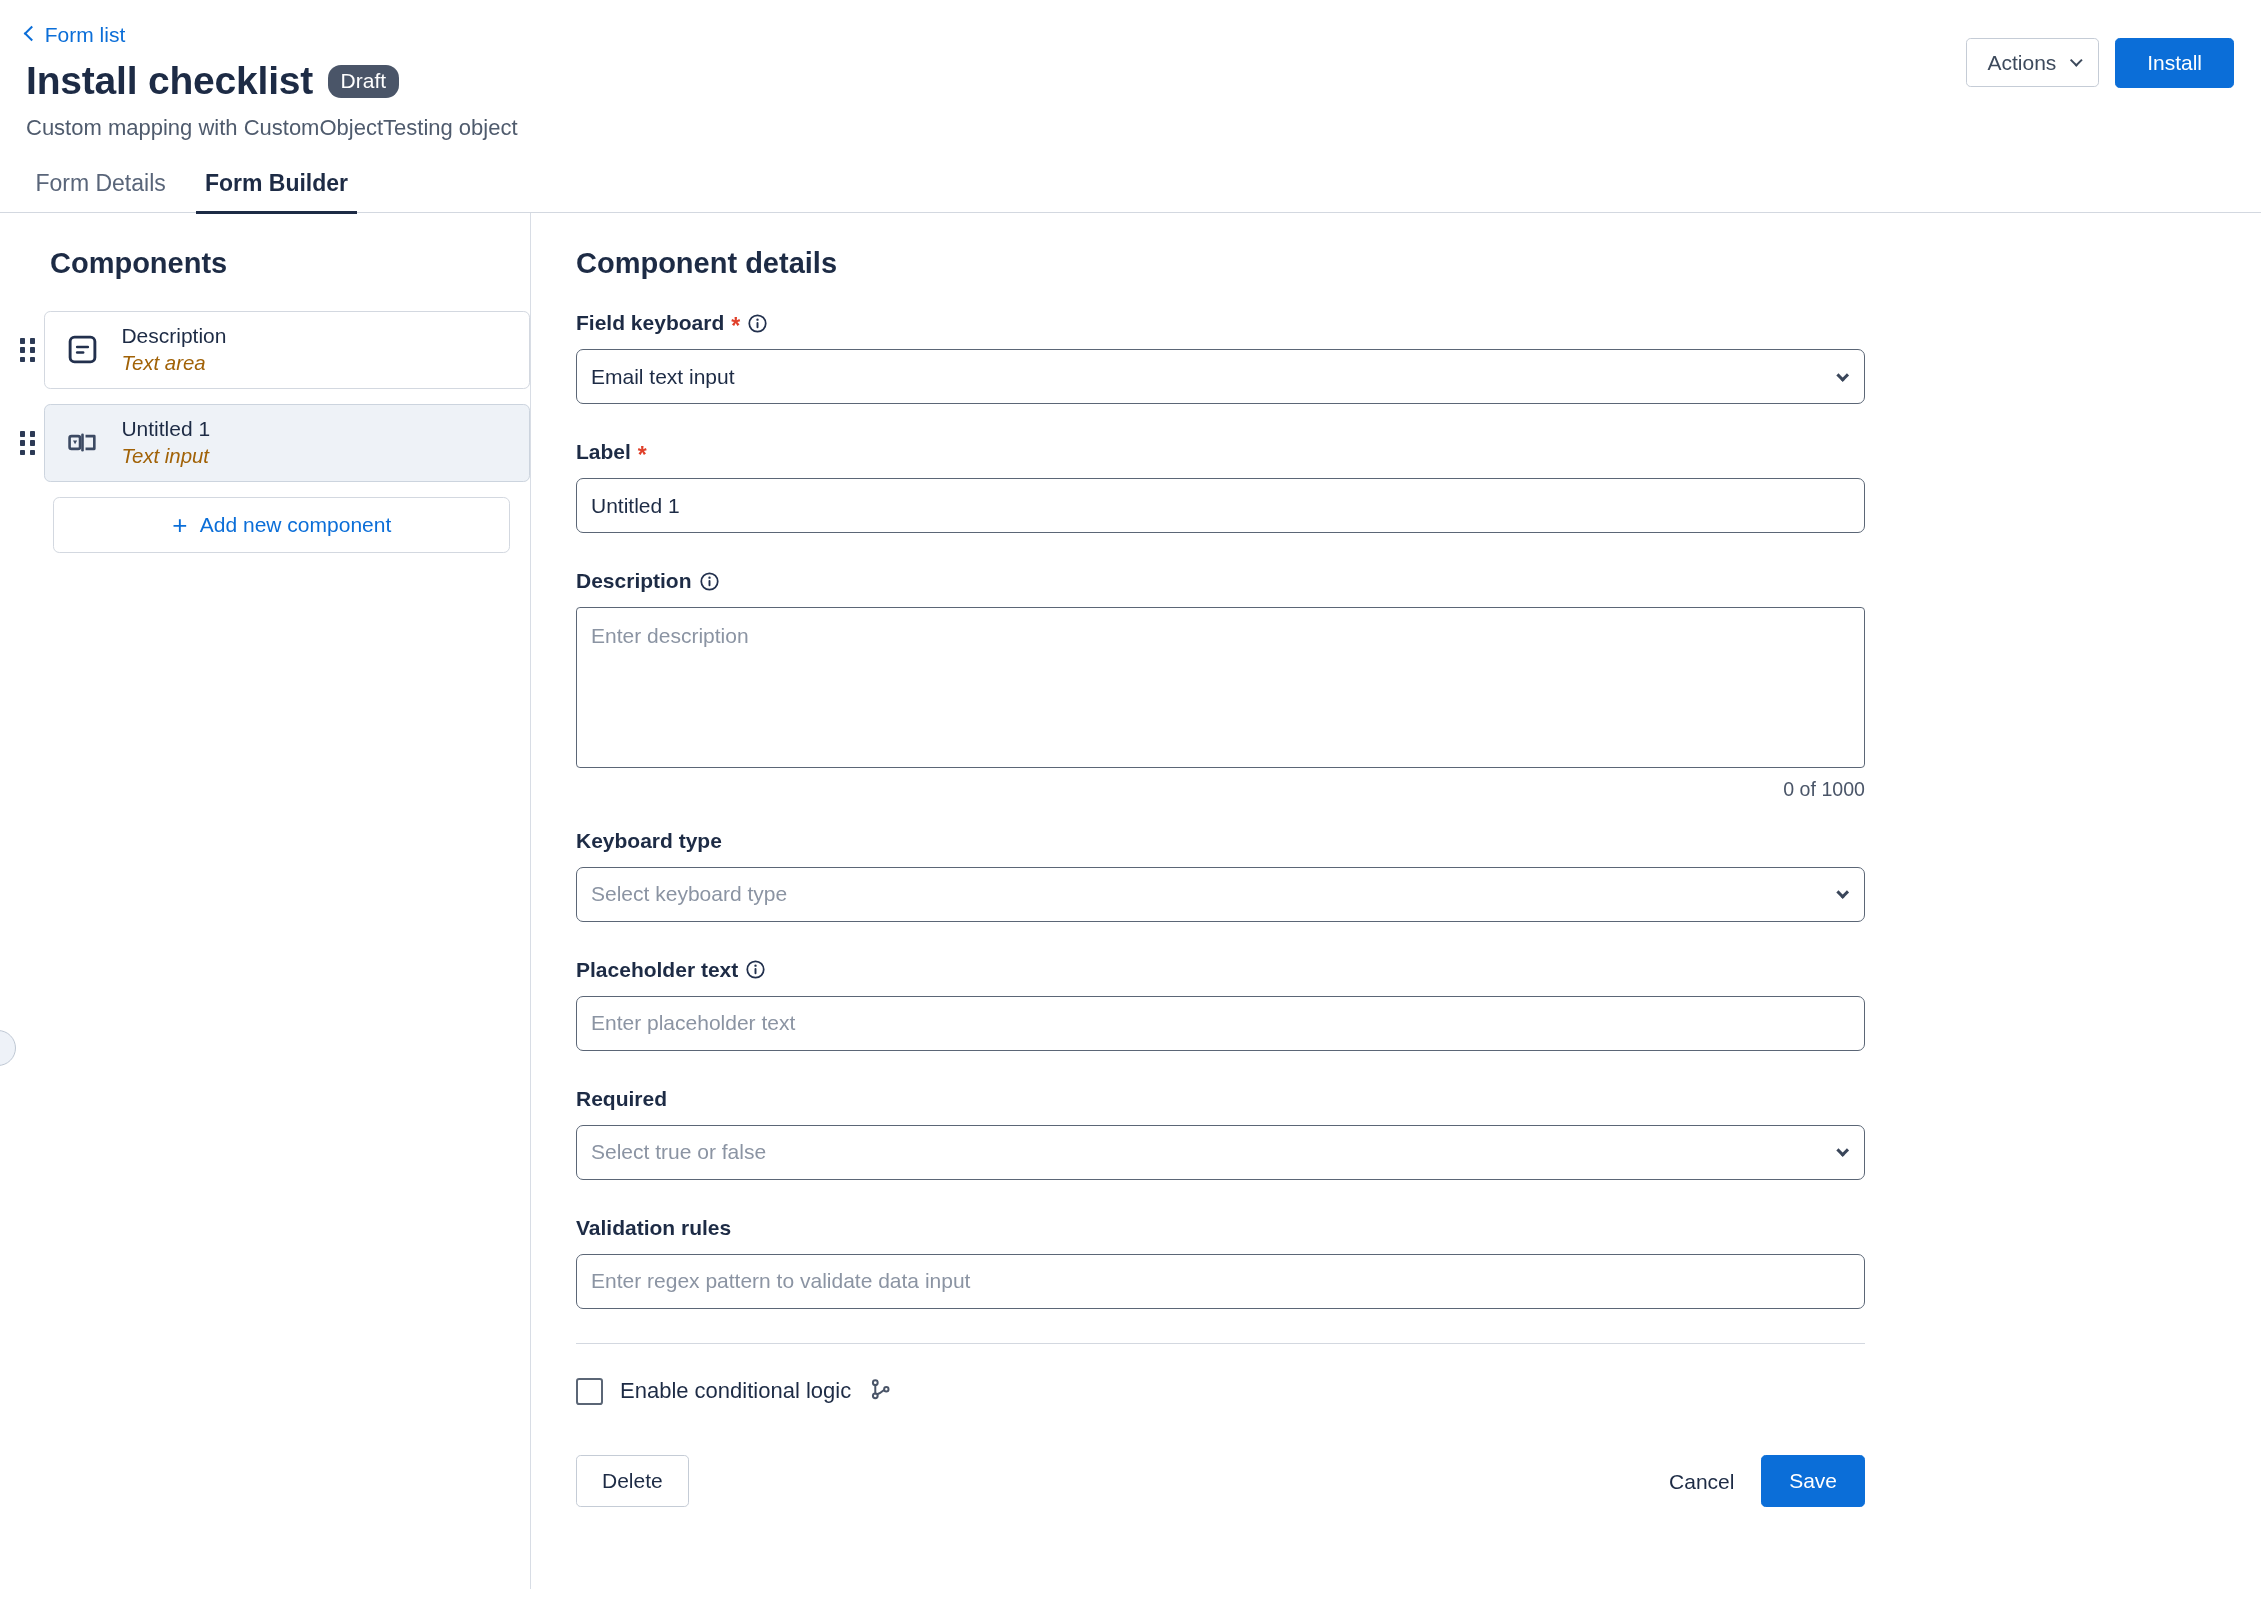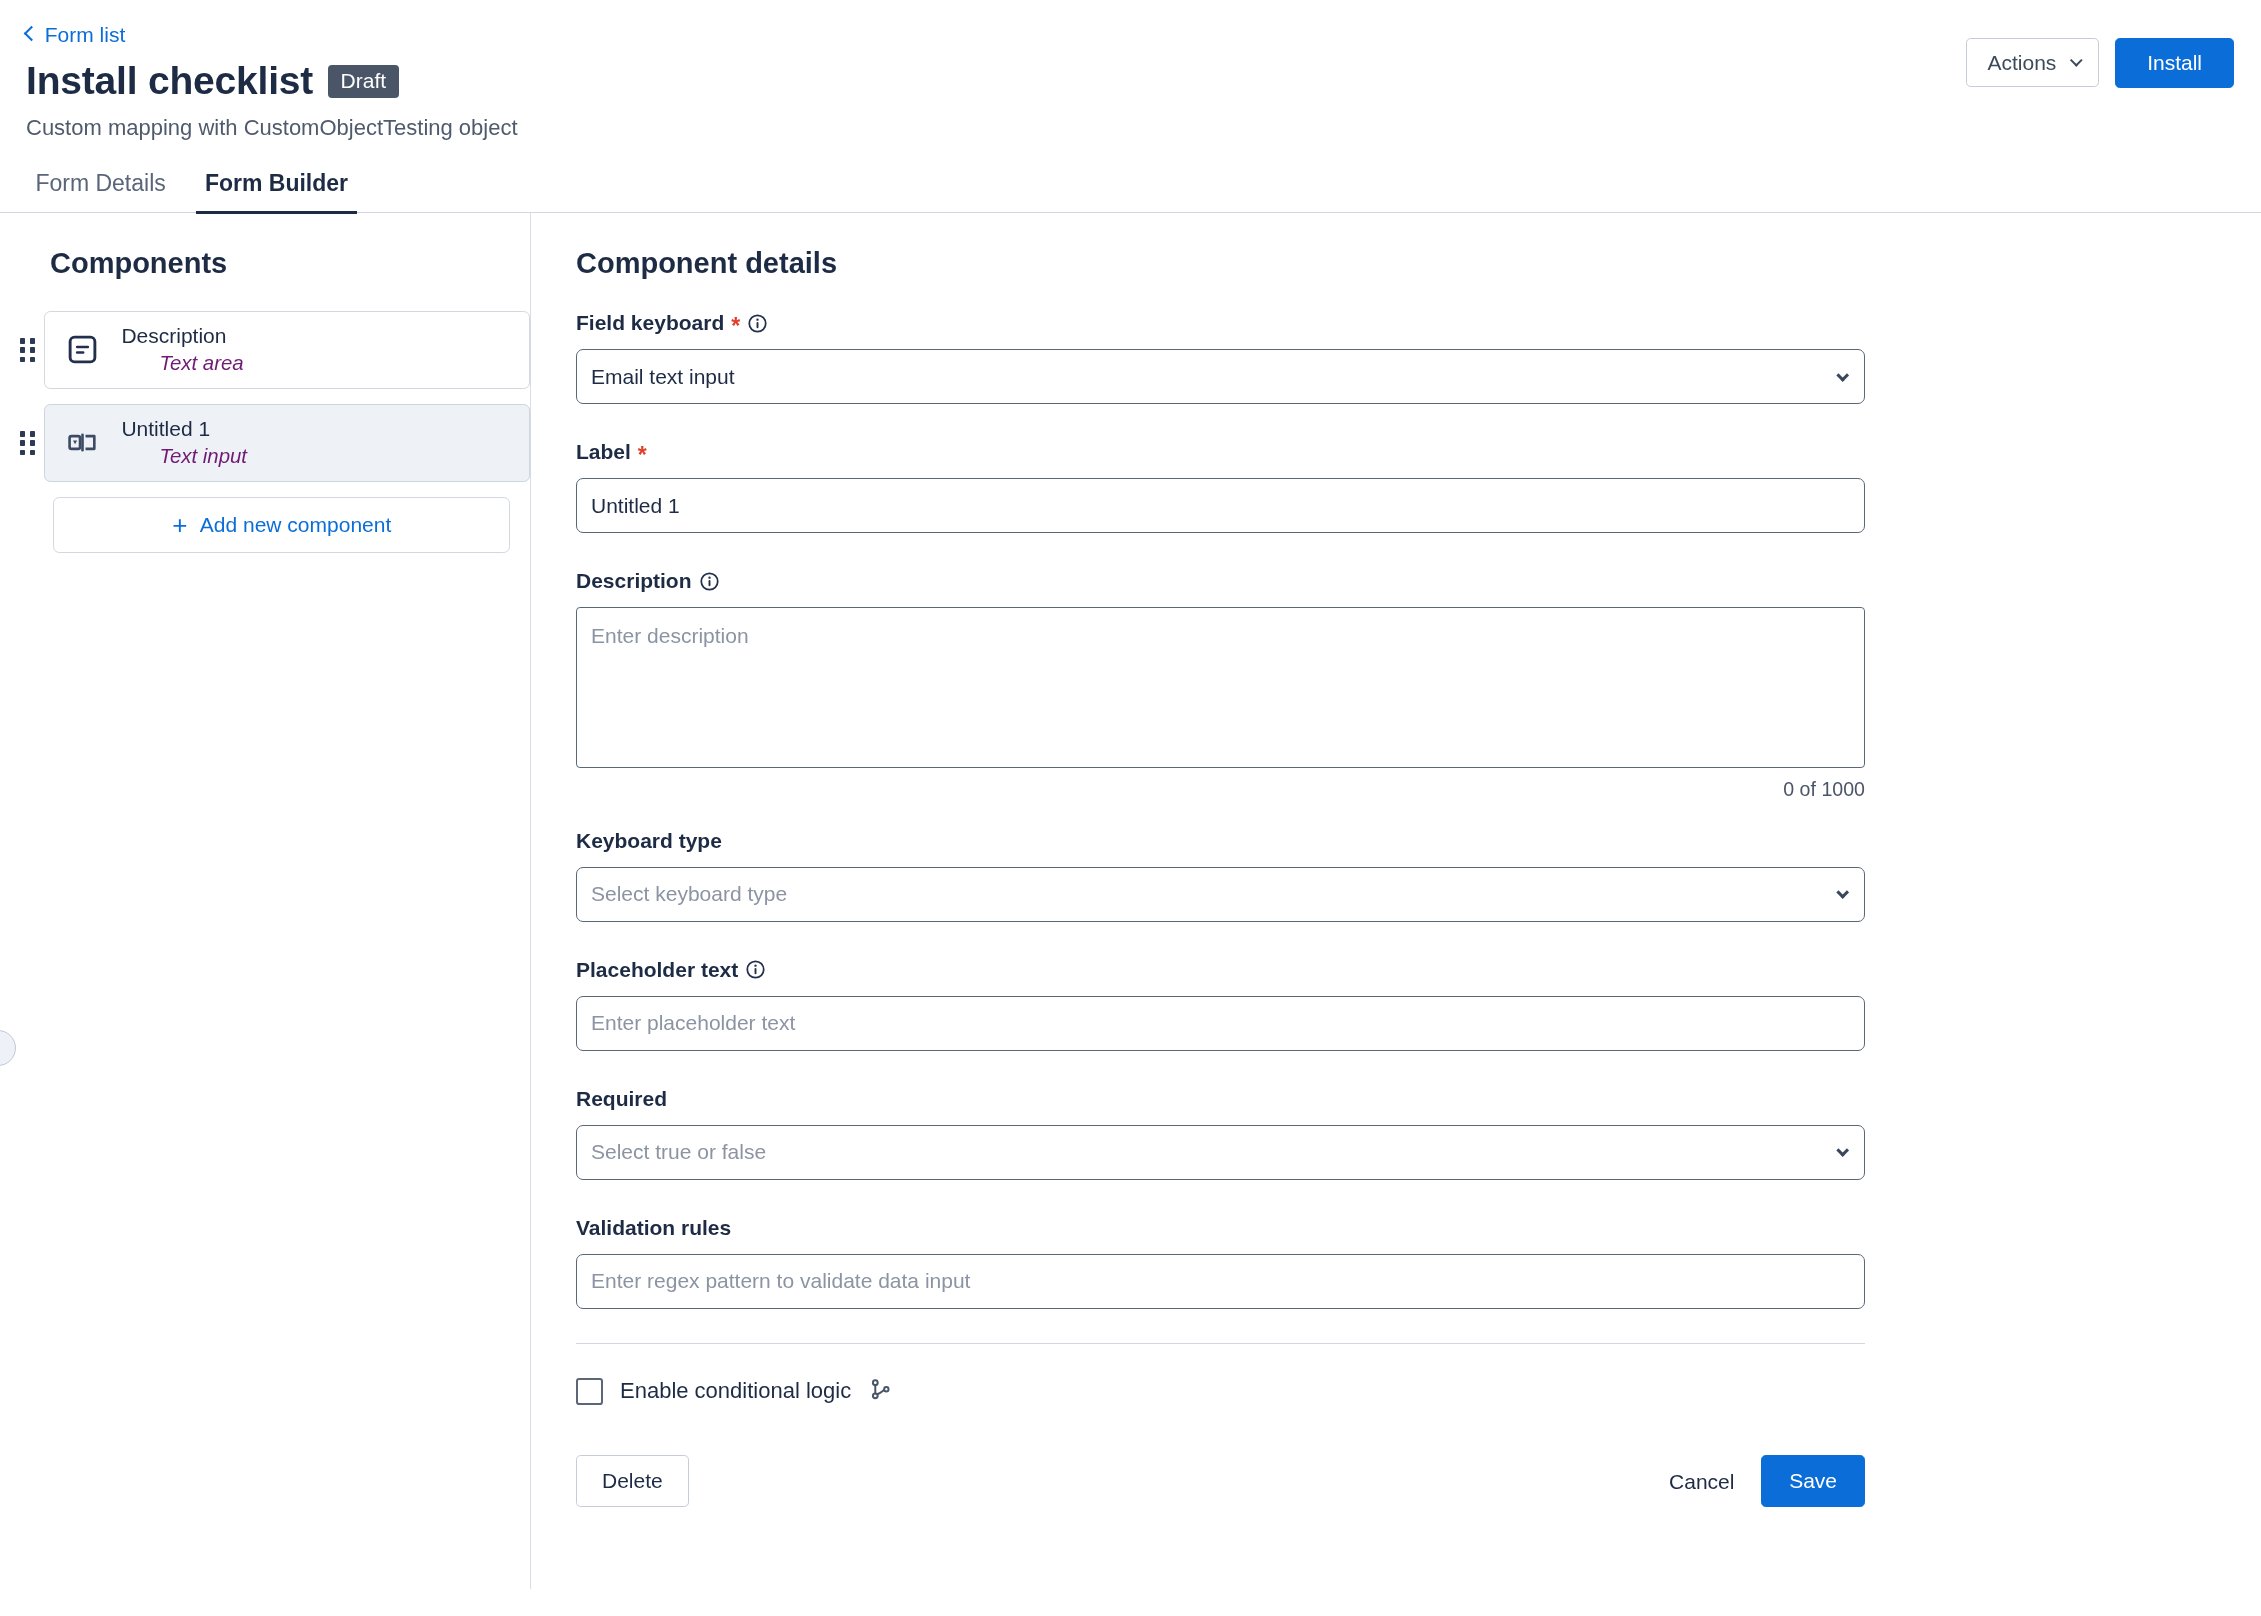--- a/index.html
+++ b/index.html
@@ -47,21 +47,21 @@
     font-weight: bold;
     color: #1d2b45;
     letter-spacing: -0.2px;
     line-height: 1.05;
   }
   .status-badge {
     background: #4a5568;
     color: #ffffff;
     font-size: 21px;
     padding: 5.5px 12.5px 7px;
-    border-radius: 4px;
+    border-radius: 13px;
     line-height: 1;
   }
   .subtitle {
     margin-top: 13.3px;
     font-size: 22px;
     color: #4f5b6d;
   }
 
   .header-actions {
     position: absolute;
@@ -181,21 +181,21 @@
     height: 78px;
     cursor: pointer;
   }
   .comp-card.selected {
     background: #eef2f7;
     border-color: #ccd4de;
   }
   .comp-icon { flex: 0 0 36px; display: flex; align-items: center; justify-content: center; }
   .comp-text { display: flex; flex-direction: column; gap: 1.6px; }
   .comp-name { font-size: 21px; color: #1d2b45; line-height: 1.25; }
-  .comp-type { font-size: 20.4px; color: #701a75; font-style: italic; line-height: 1.25; margin-left: 38px; }
+  .comp-type { font-size: 20.4px; color: #a16207; font-style: italic; line-height: 1.25; }
 
   .add-component {
     margin-left: 53px;
     margin-right: 19.6px;
     border: 1.2px solid #d3d8e0;
     border-radius: 6.3px;
     height: 56px;
     display: flex;
     align-items: center;
     justify-content: center;

